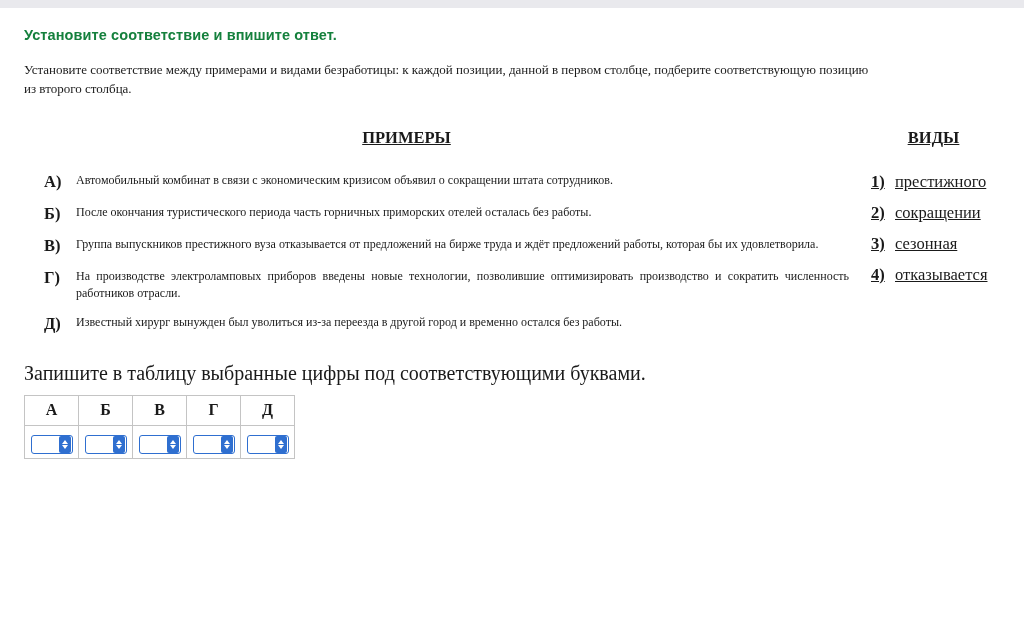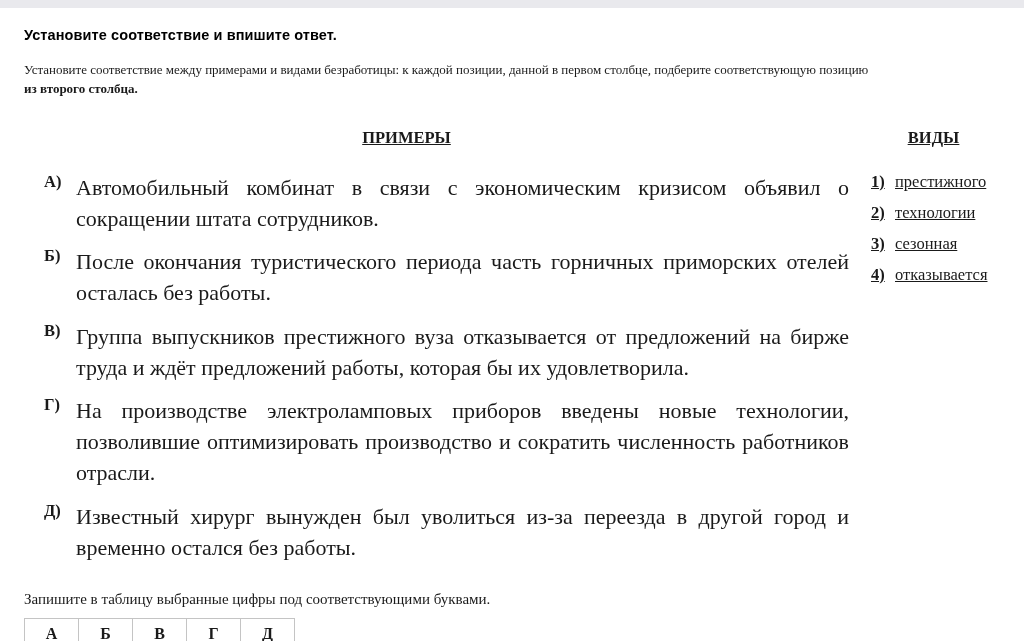--- a/index.html
+++ b/index.html
@@ -20,35 +20,34 @@
     width: 100%;
   }
   .page {
     padding: 0 24px;
     position: relative;
   }
   .task-title {
     font-family: "Liberation Sans", sans-serif;
     font-weight: bold;
     font-size: 14.5px;
-    color: #000000;
+    color: #15803d;
     margin-top: 19px;
     margin-bottom: 0;
     letter-spacing: 0.1px;
   }
   .intro {
     font-size: 13px;
     line-height: 1.48;
     text-align: justify;
     margin-top: 17px;
     width: 975px;
   }
   .intro .second-line {
     display: block;
-    font-weight: bold;
   }
   .columns {
     display: flex;
     margin-top: 28px;
   }
   .col-left {
     width: 835px;
     flex: 0 0 835px;
   }
   .col-right {
@@ -75,21 +74,21 @@
   }
   .ex-letter {
     flex: 0 0 52px;
     font-weight: bold;
     font-size: 16.5px;
     padding-left: 20px;
     box-sizing: border-box;
   }
   .ex-text {
     flex: 1;
-    font-size: 22px;
+    font-size: 12px;
     line-height: 1.42;
     text-align: justify;
     padding-right: 10px;
   }
   .types {
     margin-top: 22px;
   }
   .type-row {
     display: flex;
     margin-bottom: 11px;
@@ -99,21 +98,21 @@
     flex: 0 0 28px;
     font-weight: bold;
     font-size: 16.5px;
     padding-left: 4px;
     box-sizing: border-box;
   }
   .type-label {
     font-size: 16.5px;
   }
   .instruction {
-    font-size: 15px;
+    font-size: 20px;
     margin-top: 16px;
     font-family: Liberation Serif, serif;
   }
   table.answer-table {
     border-collapse: collapse;
     margin-top: 10px;
     margin-left: 0;
   }
   table.answer-table td {
     border: 1px solid #c4c4c4;
@@ -221,21 +220,21 @@
         <div>ВИДЫ</div>
       </div>
 
       <div class="types">
         <div class="type-row">
           <div class="type-num">1)</div>
           <div class="type-label">престижного</div>
         </div>
         <div class="type-row">
           <div class="type-num">2)</div>
-          <div class="type-label">технологии</div>
+          <div class="type-label">сокращении</div>
         </div>
         <div class="type-row">
           <div class="type-num">3)</div>
           <div class="type-label">сезонная</div>
         </div>
         <div class="type-row">
           <div class="type-num">4)</div>
           <div class="type-label">отказывается</div>
         </div>
       </div>

